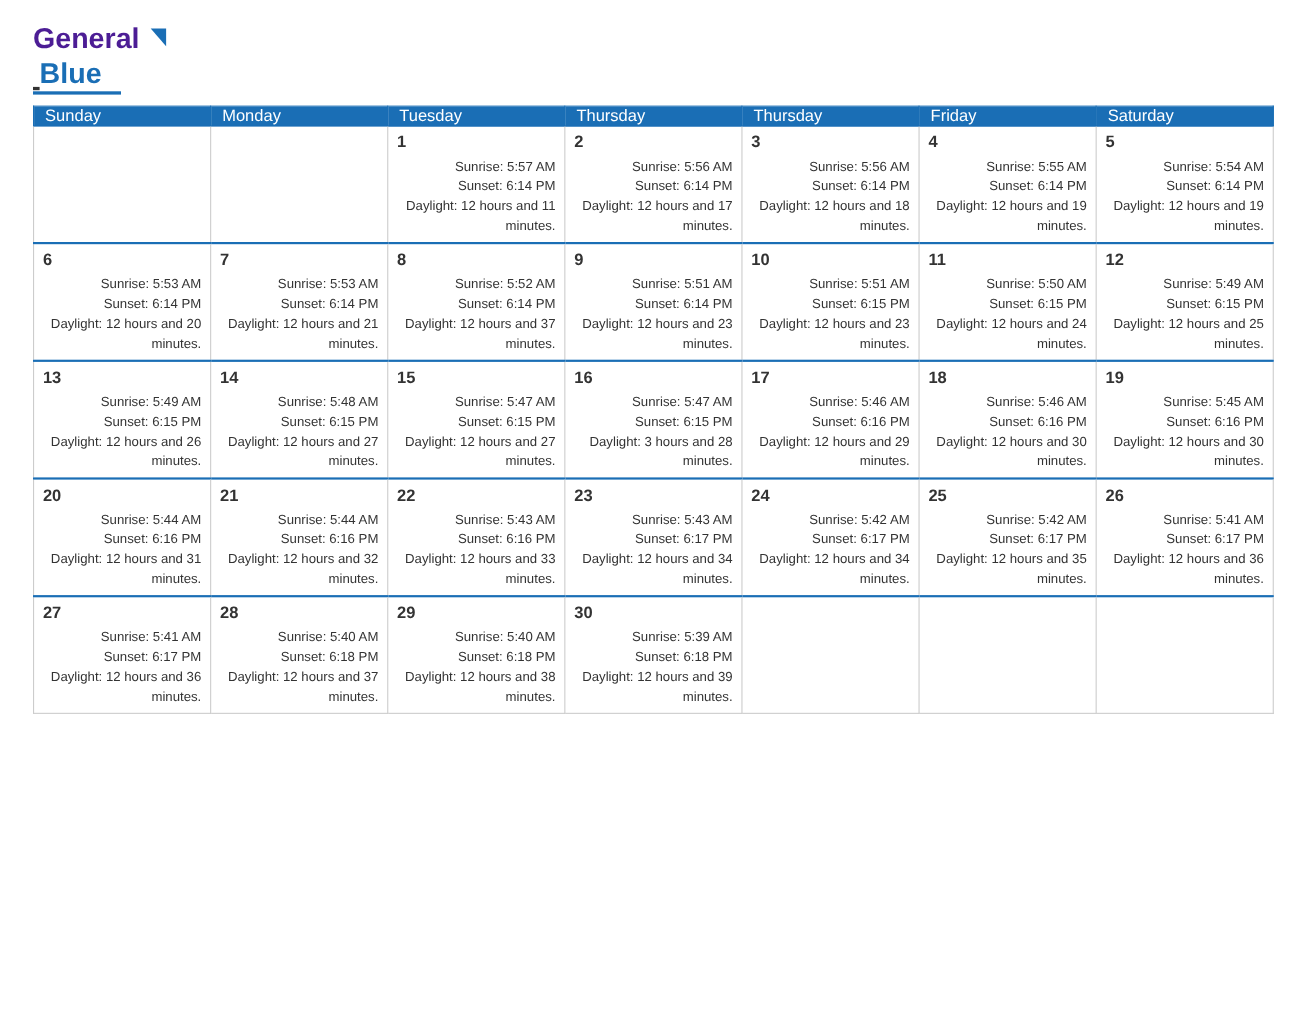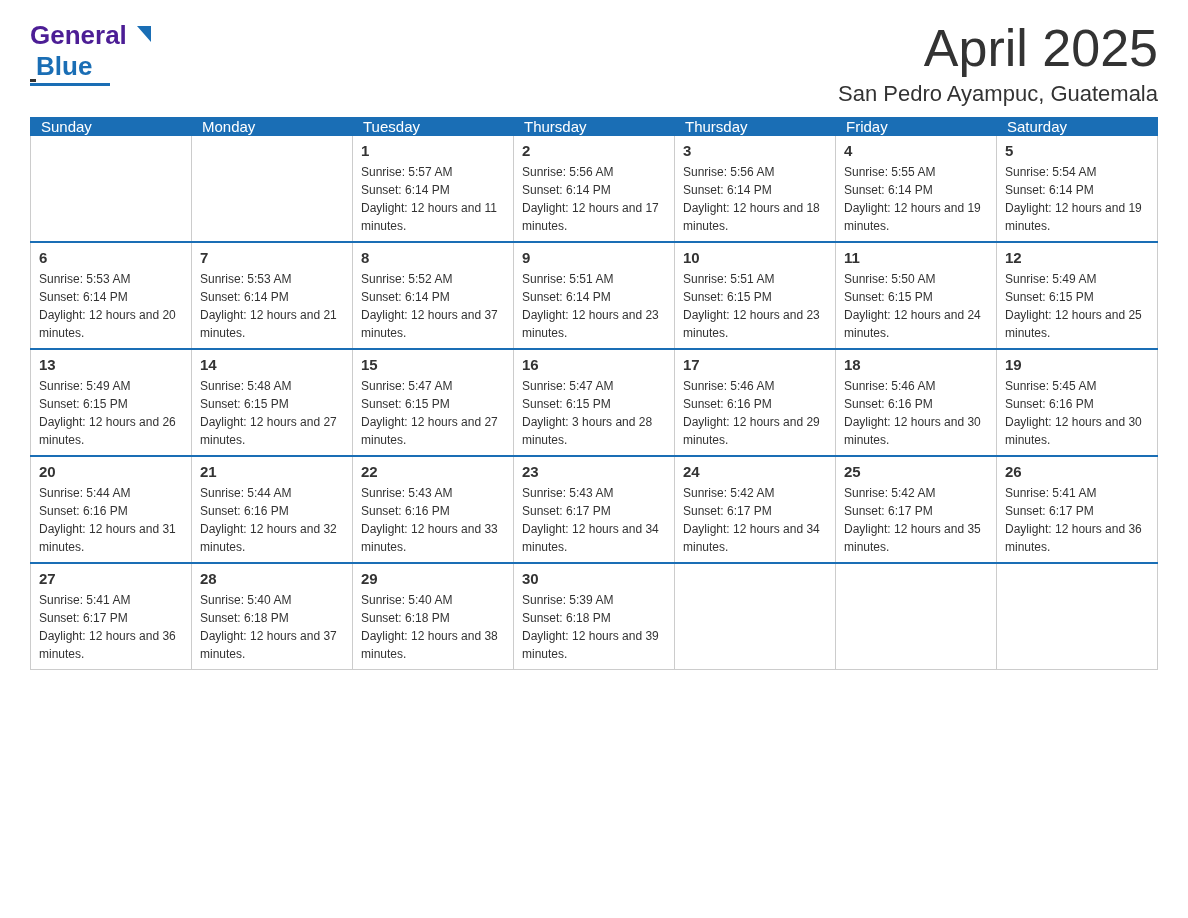--- a/index.html
+++ b/index.html
@@ -59,20 +59,21 @@
       font-size: 15px;
       font-weight: bold;
       color: #333;
       display: block;
       margin-bottom: 4px;
     }
     .day-info {
       font-size: 12px;
       color: #333;
       line-height: 1.5;
+      text-align: right;
     }
     .empty-cell {
       background: #fff;
     }
     .row-divider td {
       border-top: 2px solid #1a6eb5;
     }
     
     .logo-wrap {
       display: flex;
@@ -90,24 +91,20 @@
       <svg width="28" height="28" viewBox="0 0 28 28" style="margin-left:2px;margin-top:-4px;">
         <polygon points="8,6 22,6 22,22" fill="#1a6eb5"></polygon>
       </svg>
     </div>
     <div style="display:flex;align-items:flex-end;">
       <div style="width:6px;height:3px;background:#333;display:inline-block;"></div>
       <span style="font-size:26px;font-weight:bold;color:#1a6eb5;font-family:Arial;margin-left:0;">Blue</span>
     </div>
     <div style="height:3px;background:#1a6eb5;width:80px;margin-top:1px;"></div>
   </div>
-  <div class="title-section">
-    <div class="month-title">April 2025</div>
-    <div class="location-title">San Pedro Ayampuc, Guatemala</div>
-  </div>
 </div>
 
 <table class="calendar-table">
   <thead>
     <tr>
       <th>Sunday</th>
       <th>Monday</th>
       <th>Tuesday</th>
       <th>Thursday</th>
       <th>Thursday</th>

